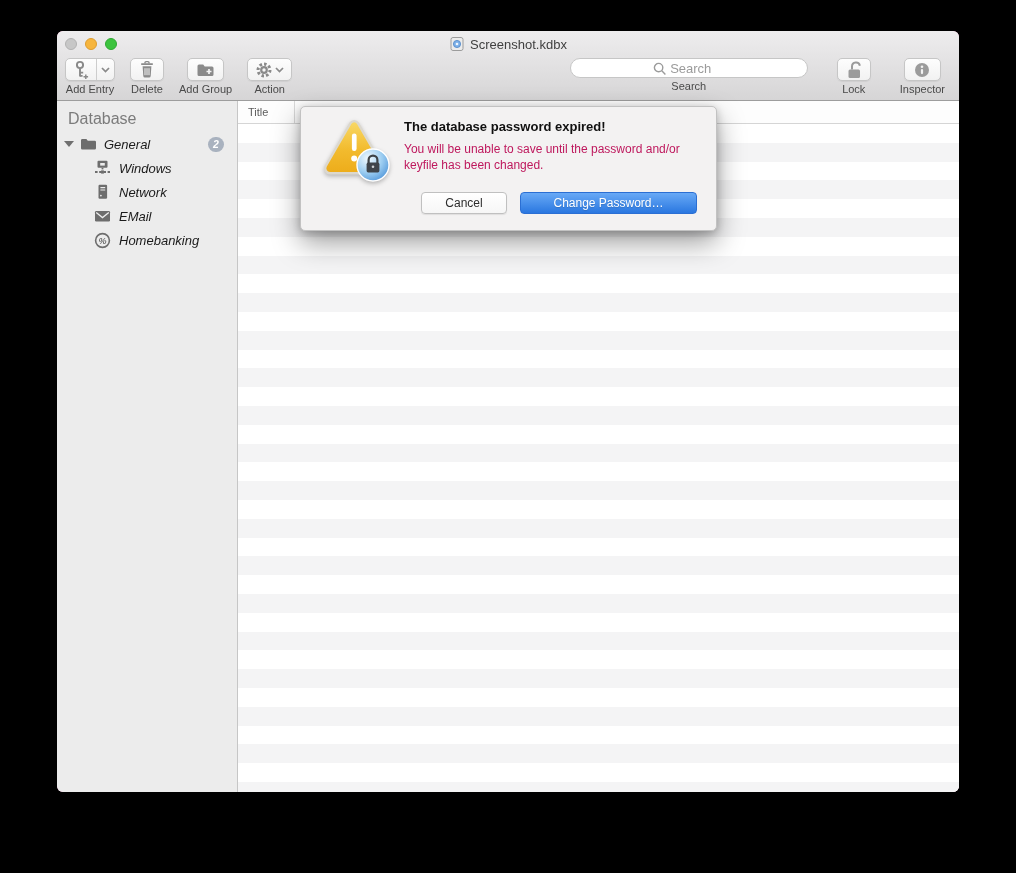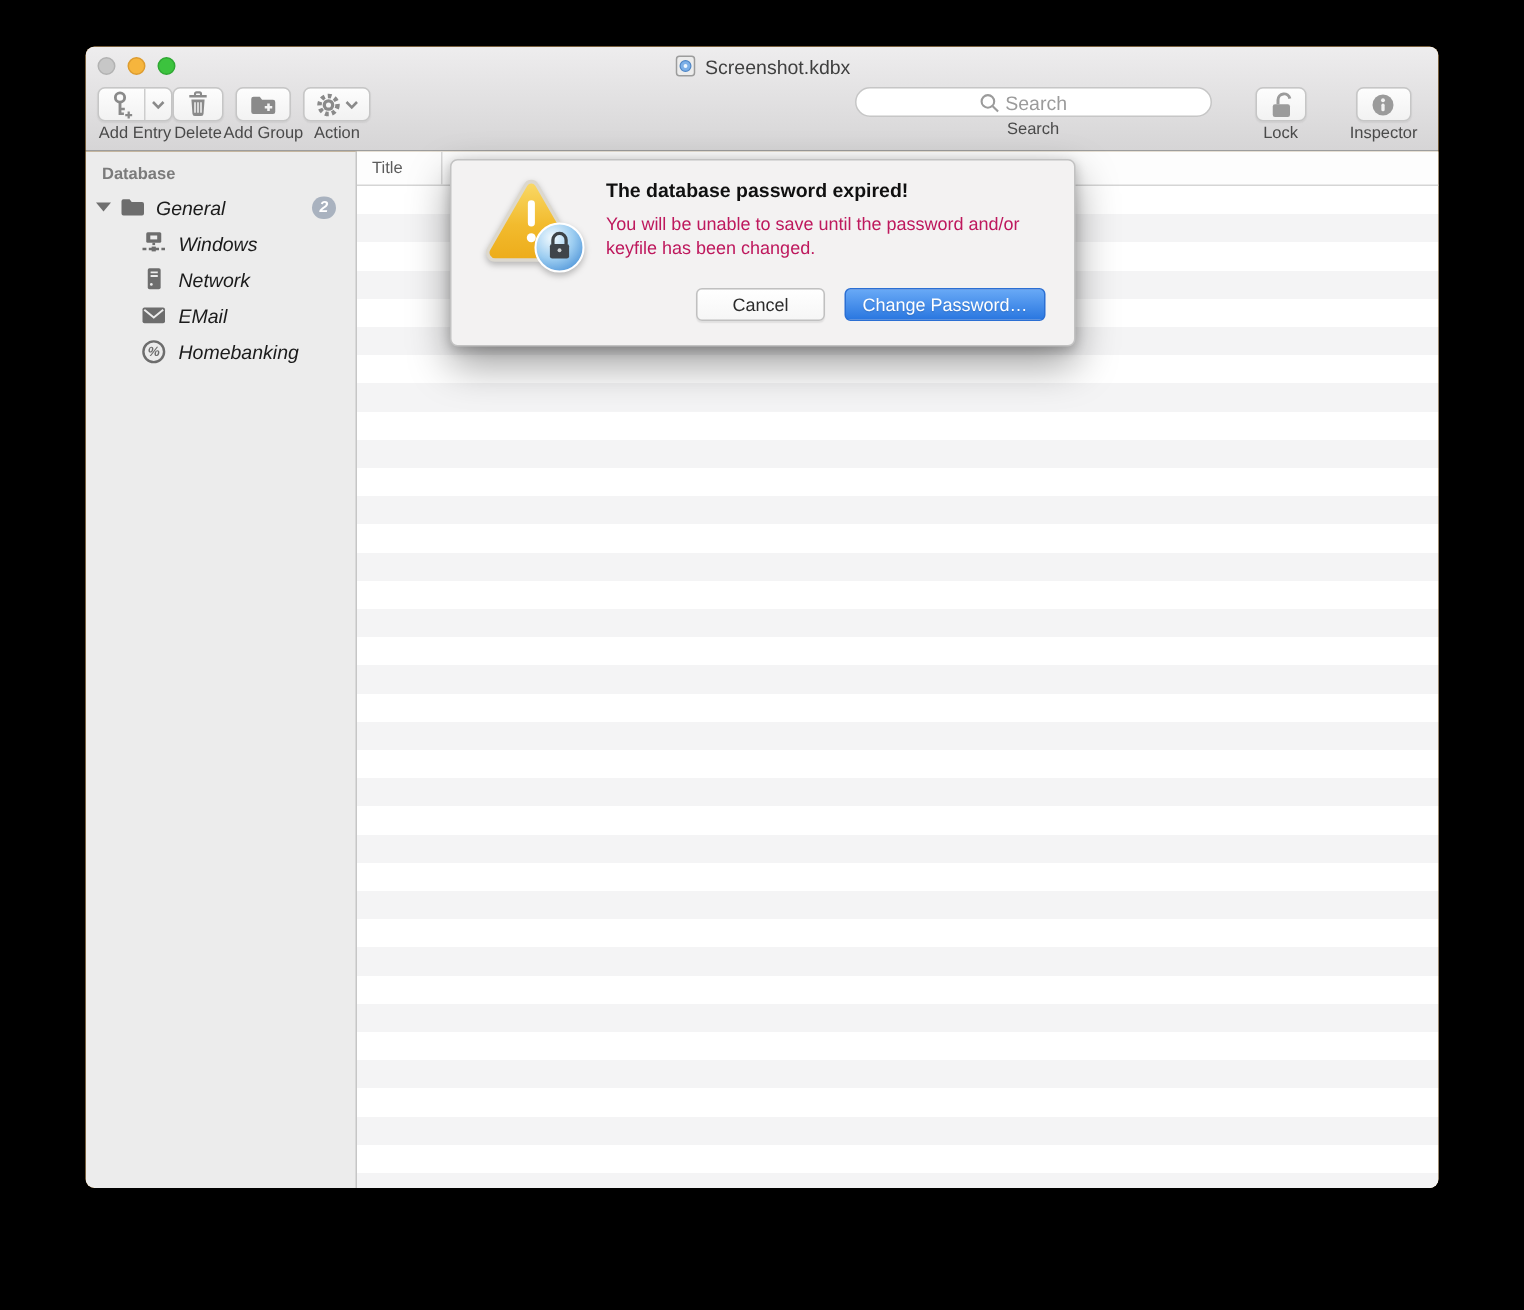--- a/index.html
+++ b/index.html
@@ -5,42 +5,42 @@
   html,body{margin:0;padding:0;}
   body{
     width:1016px;height:873px;position:relative;overflow:hidden;
     background:#000;
     font-family:"Liberation Sans","DejaVu Sans",sans-serif;
     -webkit-font-smoothing:antialiased;
   }
   
   .window{
     position:absolute;left:57px;top:31px;width:902px;height:761px;
-    border-radius:6px;background:#a16207;overflow:hidden;
+    border-radius:6px;background:#f9a8d4;overflow:hidden;
   }
   
   .chrome{
     position:absolute;left:0;top:0;right:0;height:69px;
     background:linear-gradient(#eeedee,#d6d5d6);
     border-bottom:1px solid #9d9d9d;
   }
   .traffic{position:absolute;left:8px;top:7px;display:flex;gap:8px;}
   .tl{width:12px;height:12px;border-radius:50%;box-sizing:border-box;}
   .tl-close{background:#c7c7c7;border:1px solid #b2b2b2;}
   .tl-min{background:#f6b53d;border:1px solid #dd9c2f;}
   .tl-zoom{background:#3cc33e;border:1px solid #2fa833;}
   .title-row{
     height:26px;display:flex;align-items:center;justify-content:center;gap:5px;
   }
   .win-title{font-size:13px;color:#3f3f3f;}
   .toolbar-row{
     display:flex;justify-content:space-between;align-items:flex-start;
     padding:1px 14px 0 8px;
   }
-  .tb-left{display:flex;gap:0;align-items:flex-end;}
+  .tb-left{display:flex;gap:15px;align-items:flex-end;}
   .tb-right{display:flex;gap:29px;}
   .tb-item{display:flex;flex-direction:column;align-items:center;gap:2px;}
   .tb-label{font-size:11px;color:#4a4a4a;line-height:12px;white-space:nowrap;}
   .tb-btn{
     height:23px;box-sizing:border-box;border:1px solid #c6c6c6;border-radius:5px;
     background:linear-gradient(#fdfdfd,#f2f2f2);
     display:flex;align-items:center;justify-content:center;
     box-shadow:0 1px 1px rgba(0,0,0,.06);
   }
   .seg{display:flex;align-items:stretch;padding:0;}
@@ -62,21 +62,21 @@
     position:absolute;inset:0;border:none;background:transparent;outline:none;
     text-align:center;font-size:13px;color:#333;width:100%;
     font-family:"Liberation Sans","DejaVu Sans",sans-serif;
   }
   .search-input::placeholder{color:#9b9b9b;}
   
   .content{position:absolute;left:0;top:70px;right:0;bottom:0;display:flex;}
   .sidebar{
     width:180px;flex:0 0 180px;background:#ececec;border-right:1px solid #c6c6c6;
   }
-  .sb-header{padding:9px 0 4px 11px;font-size:11px;font-weight:bold;color:#7b7b7b;}
+  .sb-header{padding:9px 0 4px 11px;font-size:16px;font-weight:normal;color:#7b7b7b;}
   .sb-row{height:24px;display:flex;align-items:center;font-style:italic;}
   .sb-group{padding-left:7px;}
   .disclosure{
     width:0;height:0;border-left:5px solid transparent;border-right:5px solid transparent;
     border-top:6px solid #6f6f6f;margin-right:4px;
   }
   .sb-group .sb-icon{margin:0 7px 0 2px;}
   .sb-label{font-size:13px;color:#1b1b1b;}
   .badge{
     margin-left:auto;margin-right:13px;min-width:16px;height:15px;padding:0 4px;
@@ -111,21 +111,21 @@
   .btn{
     height:22px;border-radius:4px;font-size:12px;box-sizing:border-box;
     display:flex;align-items:center;justify-content:center;
     font-family:"Liberation Sans","DejaVu Sans",sans-serif;
   }
   .btn-cancel{
     width:86px;background:linear-gradient(#ffffff,#f6f6f6);
     border:1px solid #c0c0c0;color:#2c2c2c;box-shadow:0 1px 1px rgba(0,0,0,.08);
   }
   .btn-primary{
-    width:134px;background:linear-gradient(#68a9f6,#2a77e0);
+    width:177px;background:linear-gradient(#68a9f6,#2a77e0);
     border:1px solid #2b6fd3;color:#fff;text-shadow:0 1px 1px rgba(0,0,0,.15);
   }
   svg{display:block;}
 </style>
 </head>
 <body>
 
 <div class="window">
 
   <div class="chrome">

